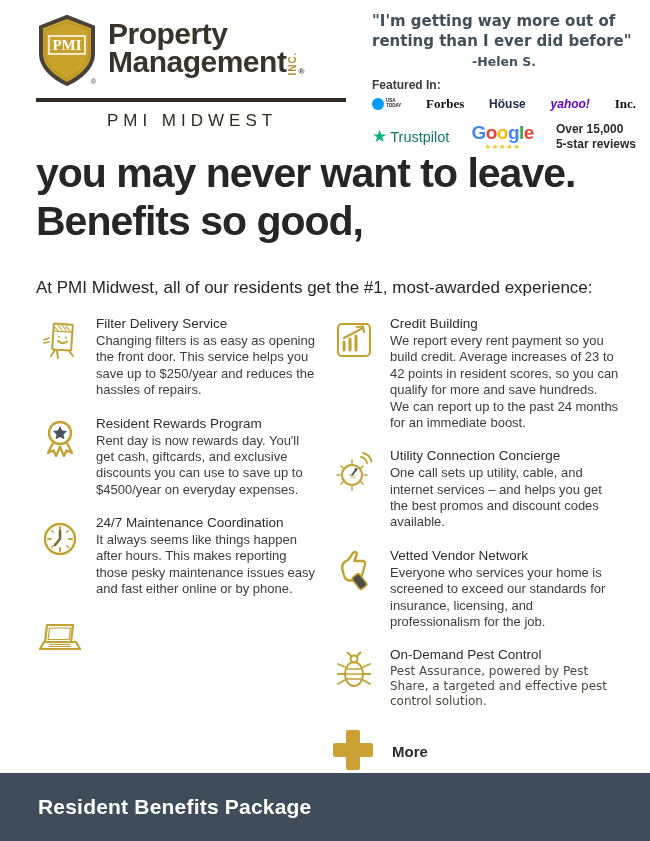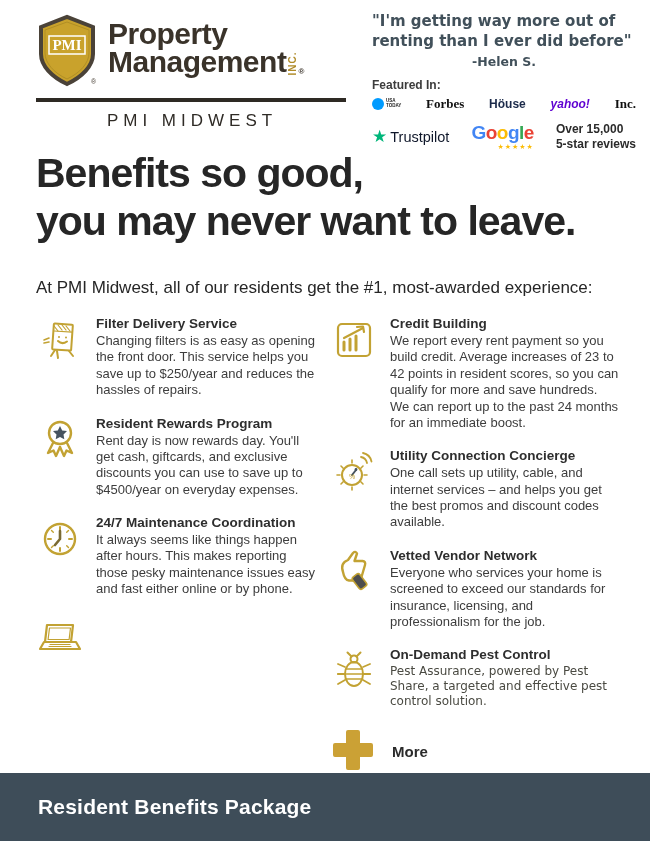--- a/index.html
+++ b/index.html
@@ -27,36 +27,36 @@
   .usat { display:flex; align-items:center; gap:2px; }
   .usat-circle { width:12px; height:12px; border-radius:50%; background:#009bff; }
   .usat-text { font-size:4.5px; font-weight:bold; color:#1a1a1a; line-height:1.1; }
   .forbes { font-family:"Liberation Serif", serif; font-weight:bold; font-size:13px; color:#111; }
   .house { font-weight:bold; font-size:12px; color:#1b2a4a; }
   .yahoo { font-weight:bold; font-style:italic; font-size:12px; color:#5f01d1; }
   .inc { font-family:"Liberation Serif", serif; font-weight:bold; font-size:13px; color:#111; }
   .reviews-row { display:flex; align-items:center; justify-content:space-between; margin-top:10px; font-family:"Liberation Sans", sans-serif; }
   .trustpilot { display:flex; align-items:center; gap:3px; }
   .tp-star { color:#00b67a; font-size:17px; line-height:1; }
-  .tp-text { font-size:14.5px; color:#0f172a; font-weight:500; }
-  .google-wrap { display:flex; flex-direction:column; align-items:flex-end; line-height:1; }
+  .tp-text { font-size:14.5px; color:#0f766e; font-weight:500; }
+  .google-wrap { display:flex; flex-direction:column; align-items:center; line-height:1; }
   .google-letters { font-size:19px; font-weight:bold; letter-spacing:-0.5px; }
   .google-stars { font-size:7px; color:#fbbc05; letter-spacing:1px; margin-top:1px; }
   .review-summary { font-size:12px; font-weight:bold; color:#2b2b2b; line-height:1.25; text-align:left; }
 
   
   .headline { position:absolute; left:36px; top:150px; font-size:41px; font-weight:bold; color:#262626; line-height:1.17; letter-spacing:-1px; }
   .intro { position:absolute; left:36px; top:278px; font-size:17px; color:#262626; }
 
   
   .benefits { position:absolute; left:36px; top:316px; width:598px; display:grid; grid-template-columns:294px 304px; column-gap:0; }
   .benefit { display:flex; gap:12px; margin-bottom:17px; }
   .benefit-icon { width:48px; flex-shrink:0; display:flex; justify-content:center; }
   .benefit-body { flex:1; padding-right:14px; }
-  .benefit-title { font-size:13.5px; font-weight:bold; color:#2e2e2e; margin-bottom:2px; }
+  .benefit-title { font-size:13.5px; font-weight:normal; color:#2e2e2e; margin-bottom:2px; }
   .benefit-desc { font-size:13px; color:#3d3d3d; line-height:1.26; }
   .alt-font { font-family:"DejaVu Sans", sans-serif; font-size:12px; color:#4a4a42; }
   .more-item { display:flex; align-items:center; gap:16px; margin-top:10px; }
   .more-label { font-size:15px; font-weight:bold; color:#2b2b2b; }
 
   
   .footer { position:absolute; left:0; top:773px; width:650px; height:68px; background:#3e4d59; display:flex; align-items:center; justify-content:space-between; padding:0 18px 0 38px; }
   .footer-title { color:#ffffff; font-size:21px; font-weight:bold; letter-spacing:0.2px; }
   .footer-brand { display:flex; align-items:center; gap:8px; }
   .sn-text { color:#ffffff; line-height:0.95; font-family:"DejaVu Sans", sans-serif; }
@@ -126,22 +126,22 @@
         <span class="google-stars">★★★★★</span>
       </span>
       <span class="review-summary">
         <div>Over 15,000</div>
         <div>5-star reviews</div>
       </span>
     </div>
   </div>
 
   <div class="headline">
+    <div>you may never want to leave.</div>
     <div>Benefits so good,</div>
-    <div>you may never want to leave.</div>
   </div>
   <div class="intro">At PMI Midwest, all of our residents get the #1, most-awarded experience:</div>
 
   <div class="benefits">
 
     <div>
 
       <div class="benefit">
         <div class="benefit-icon">
           <svg width="48" height="48" viewBox="0 0 48 48" fill="none" stroke="#c2a233" stroke-width="2" stroke-linecap="round">

